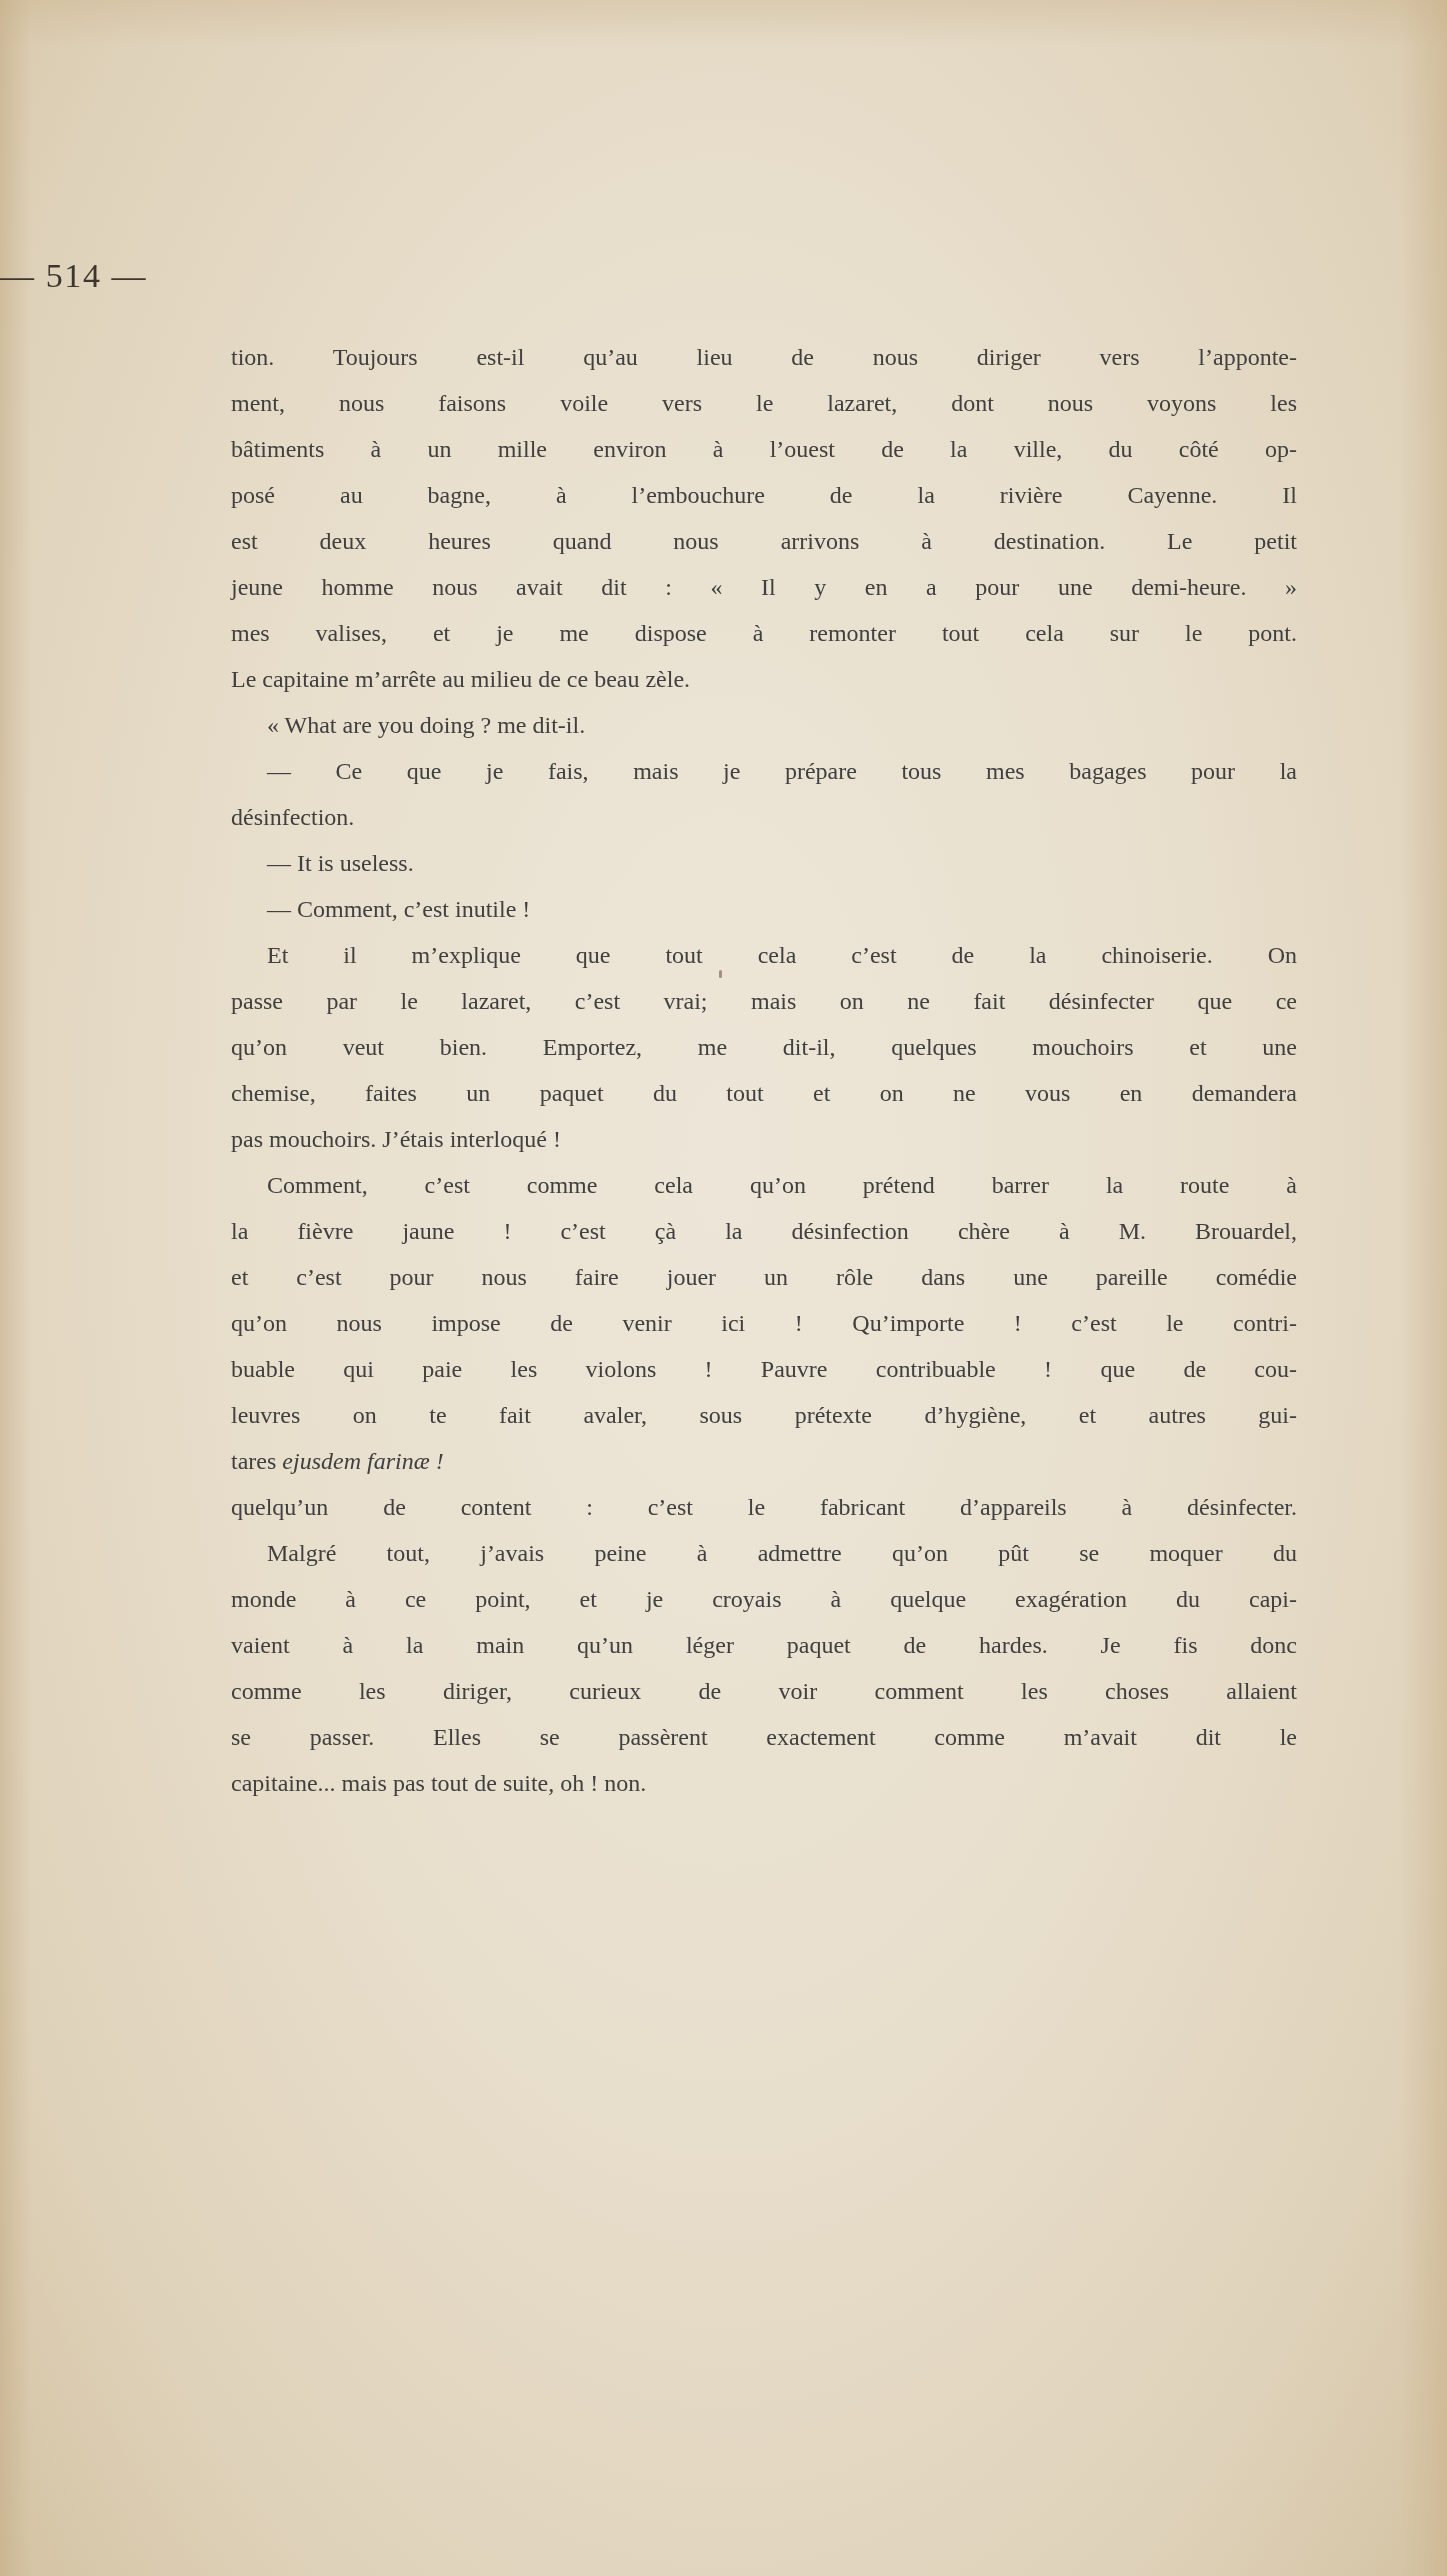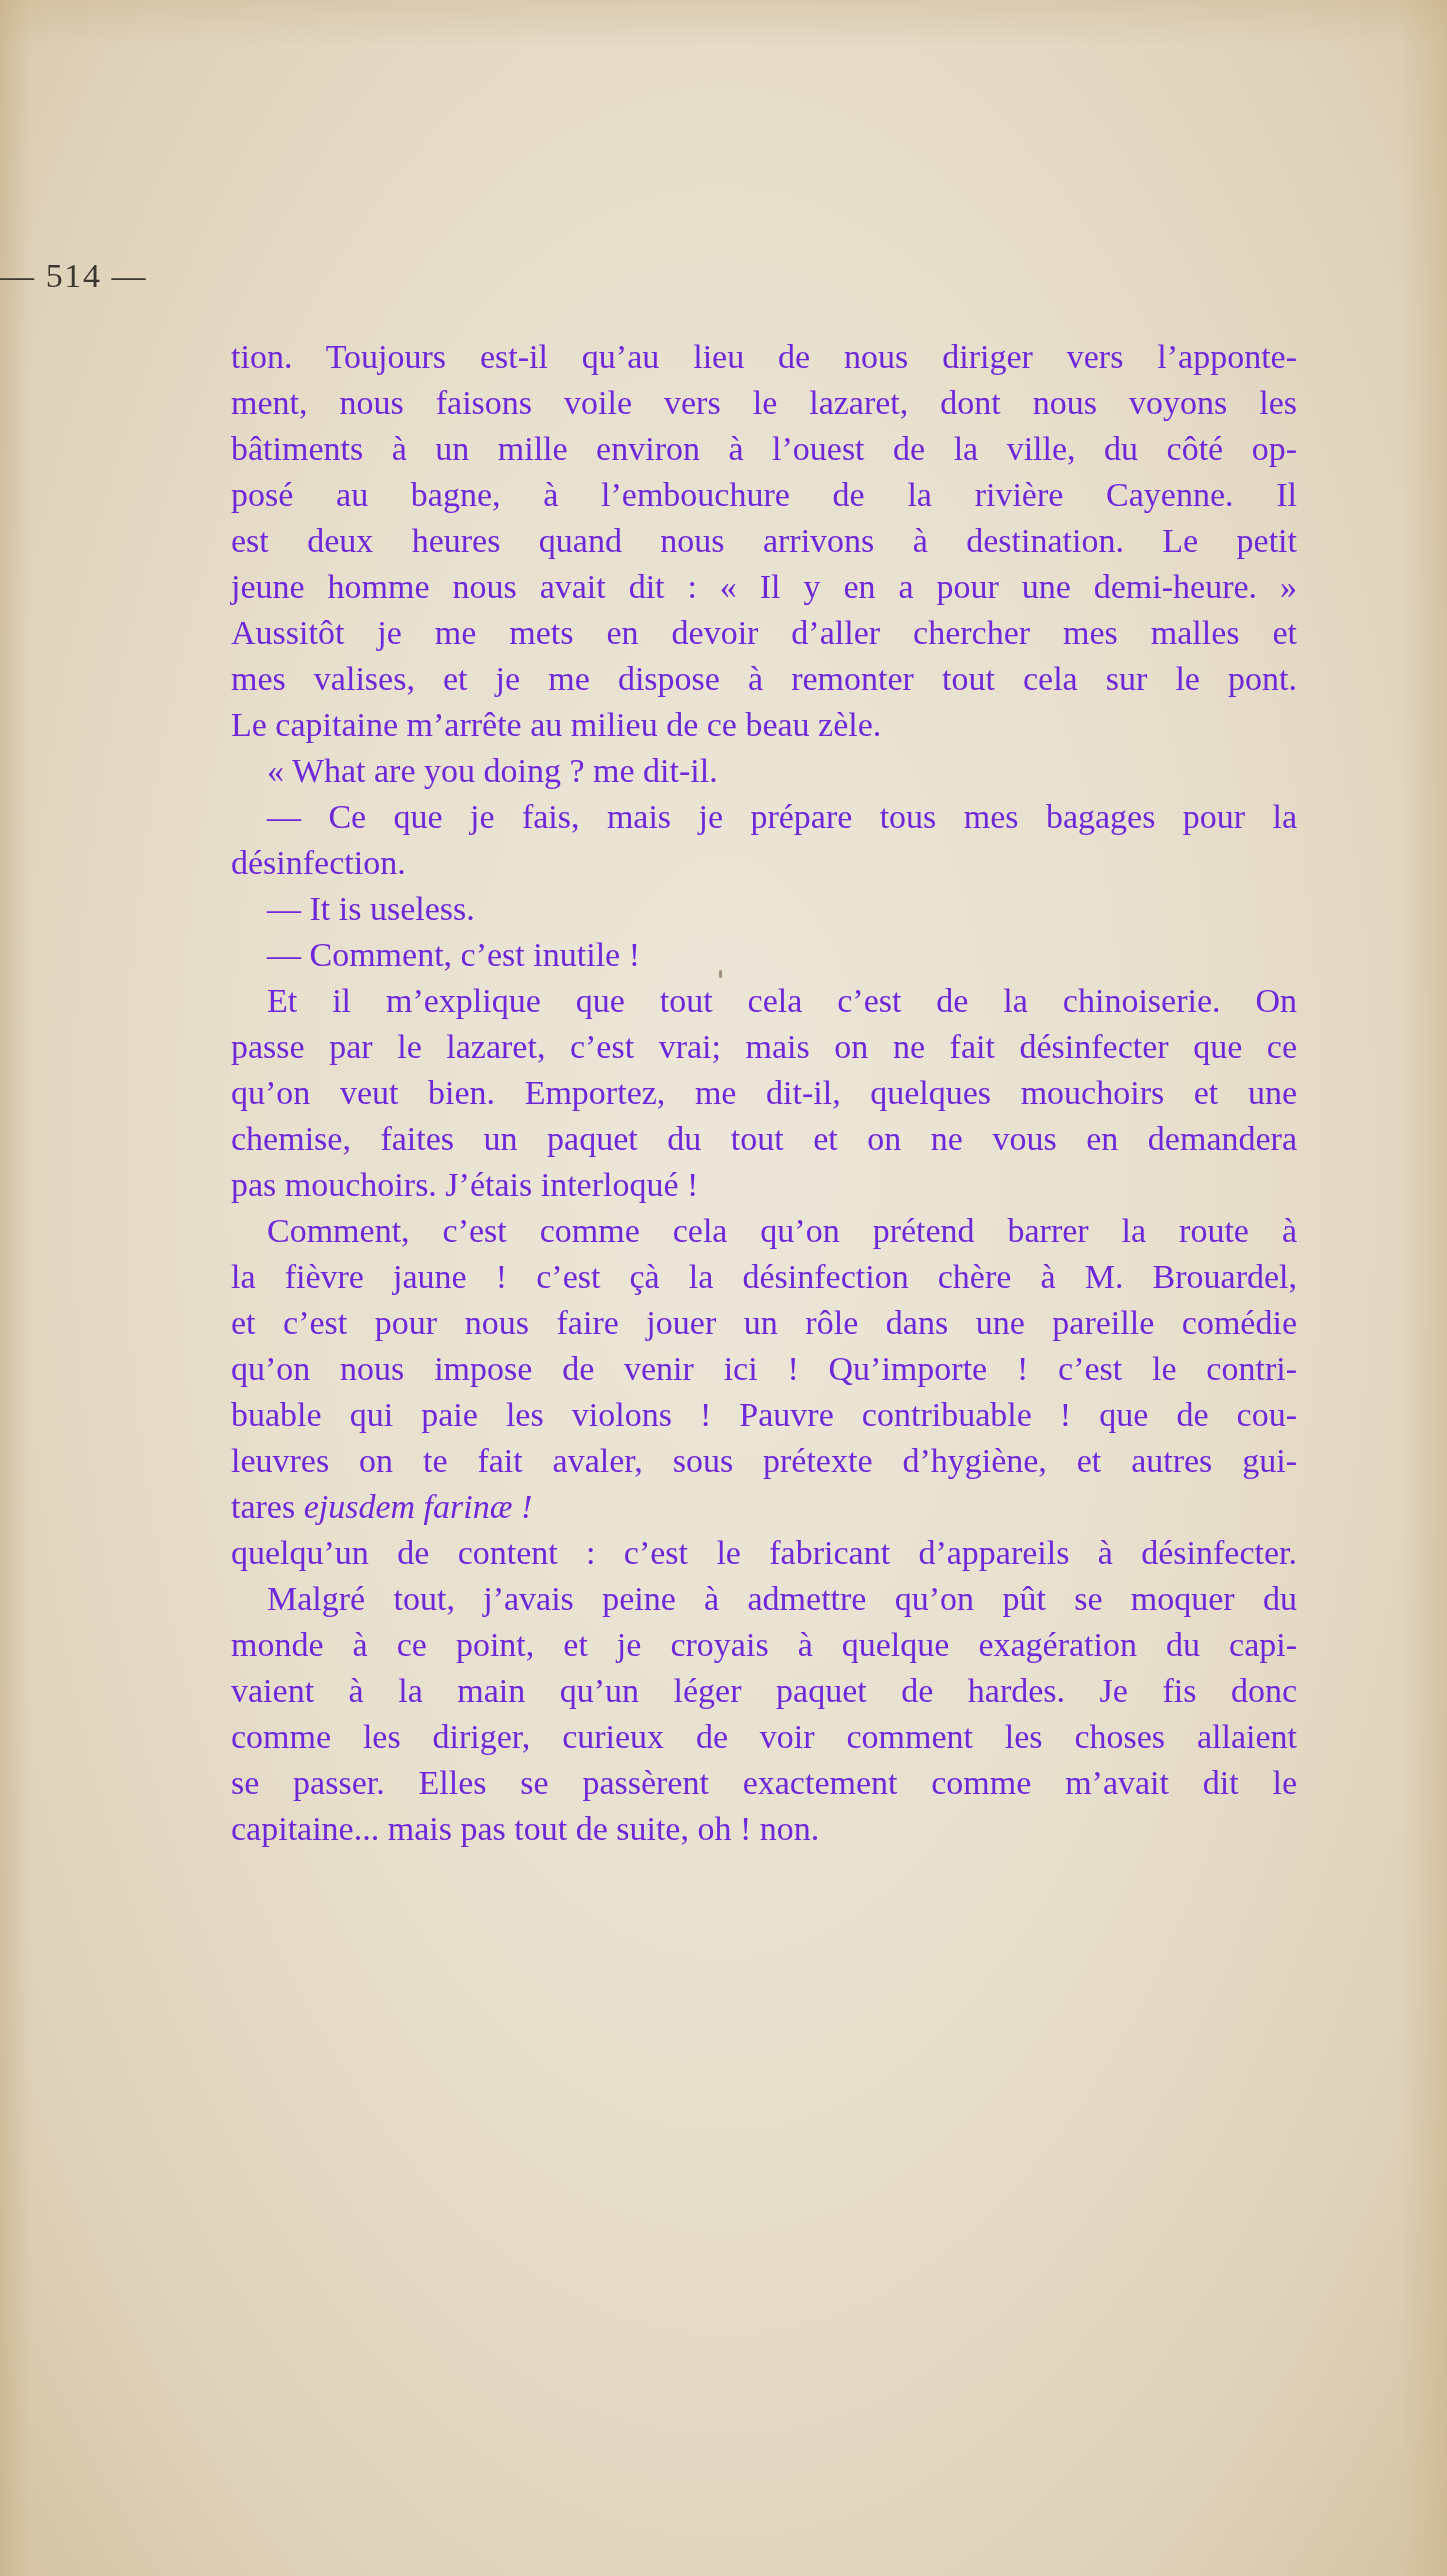--- a/index.html
+++ b/index.html
@@ -15,23 +15,23 @@
   .edge-right { position:absolute; right:0; top:0; width:47px; height:2576px;
     background:linear-gradient(to left, rgba(200,175,135,0.5), rgba(200,175,135,0)); }
   .edge-top { position:absolute; left:0; top:0; width:1447px; height:47px;
     background:linear-gradient(to bottom, rgba(200,175,135,0.35), rgba(200,175,135,0)); }
   .page-number {
     position:absolute; top:257px; left:0; width:1447px; text-align:left;
     font-size:34px; letter-spacing:1.6px; color:#3d362e;
   }
   .text-block { position:absolute; left:231px; top:334px; width:1066px; }
   .line {
-    height:46px; line-height:46px; font-size:34px;
+    height:46px; line-height:46px; font-size:24px;
     white-space:nowrap; text-align:justify; text-align-last:justify;
-    color:#6d28d9;
+    color:#404040;
   }
   .line.last { text-align-last:left; }
   .line.indent { padding-left:36px; }
   .line i { font-style:italic;margin-top:25px; }
   .speck { position:absolute; width:3.1px; height:7.8px; background:#8a6a55; border-radius:1.6px; opacity:.7; }
 </style>
 </head>
 <body>
 
 <div class="edge-left"></div>
@@ -40,21 +40,20 @@
 
 <div class="page-number">— 514 —</div>
 
 <div class="text-block">
   <div class="line">tion. Toujours est-il qu’au lieu de nous diriger vers l’apponte-</div>
   <div class="line">ment, nous faisons voile vers le lazaret, dont nous voyons les</div>
   <div class="line">bâtiments à un mille environ à l’ouest de la ville, du côté op-</div>
   <div class="line">posé au bagne, à l’embouchure de la rivière Cayenne. Il</div>
   <div class="line">est deux heures quand nous arrivons à destination. Le petit</div>
   <div class="line">jeune homme nous avait dit : « Il y en a pour une demi-heure. »</div>
-  <div class="line">Aussitôt je me mets en devoir d’aller chercher mes malles et</div>
   <div class="line">mes valises, et je me dispose à remonter tout cela sur le pont.</div>
   <div class="line last">Le capitaine m’arrête au milieu de ce beau zèle.</div>
   <div class="line last indent">« What are you doing ? me dit-il.</div>
   <div class="line indent">— Ce que je fais, mais je prépare tous mes bagages pour la</div>
   <div class="line last">désinfection.</div>
   <div class="line last indent">— It is useless.</div>
   <div class="line last indent">— Comment, c’est inutile !</div>
   <div class="line indent">Et il m’explique que tout cela c’est de la chinoiserie. On</div>
   <div class="line">passe par le lazaret, c’est vrai; mais on ne fait désinfecter que ce</div>
   <div class="line">qu’on veut bien. Emportez, me dit-il, quelques mouchoirs et une</div>

